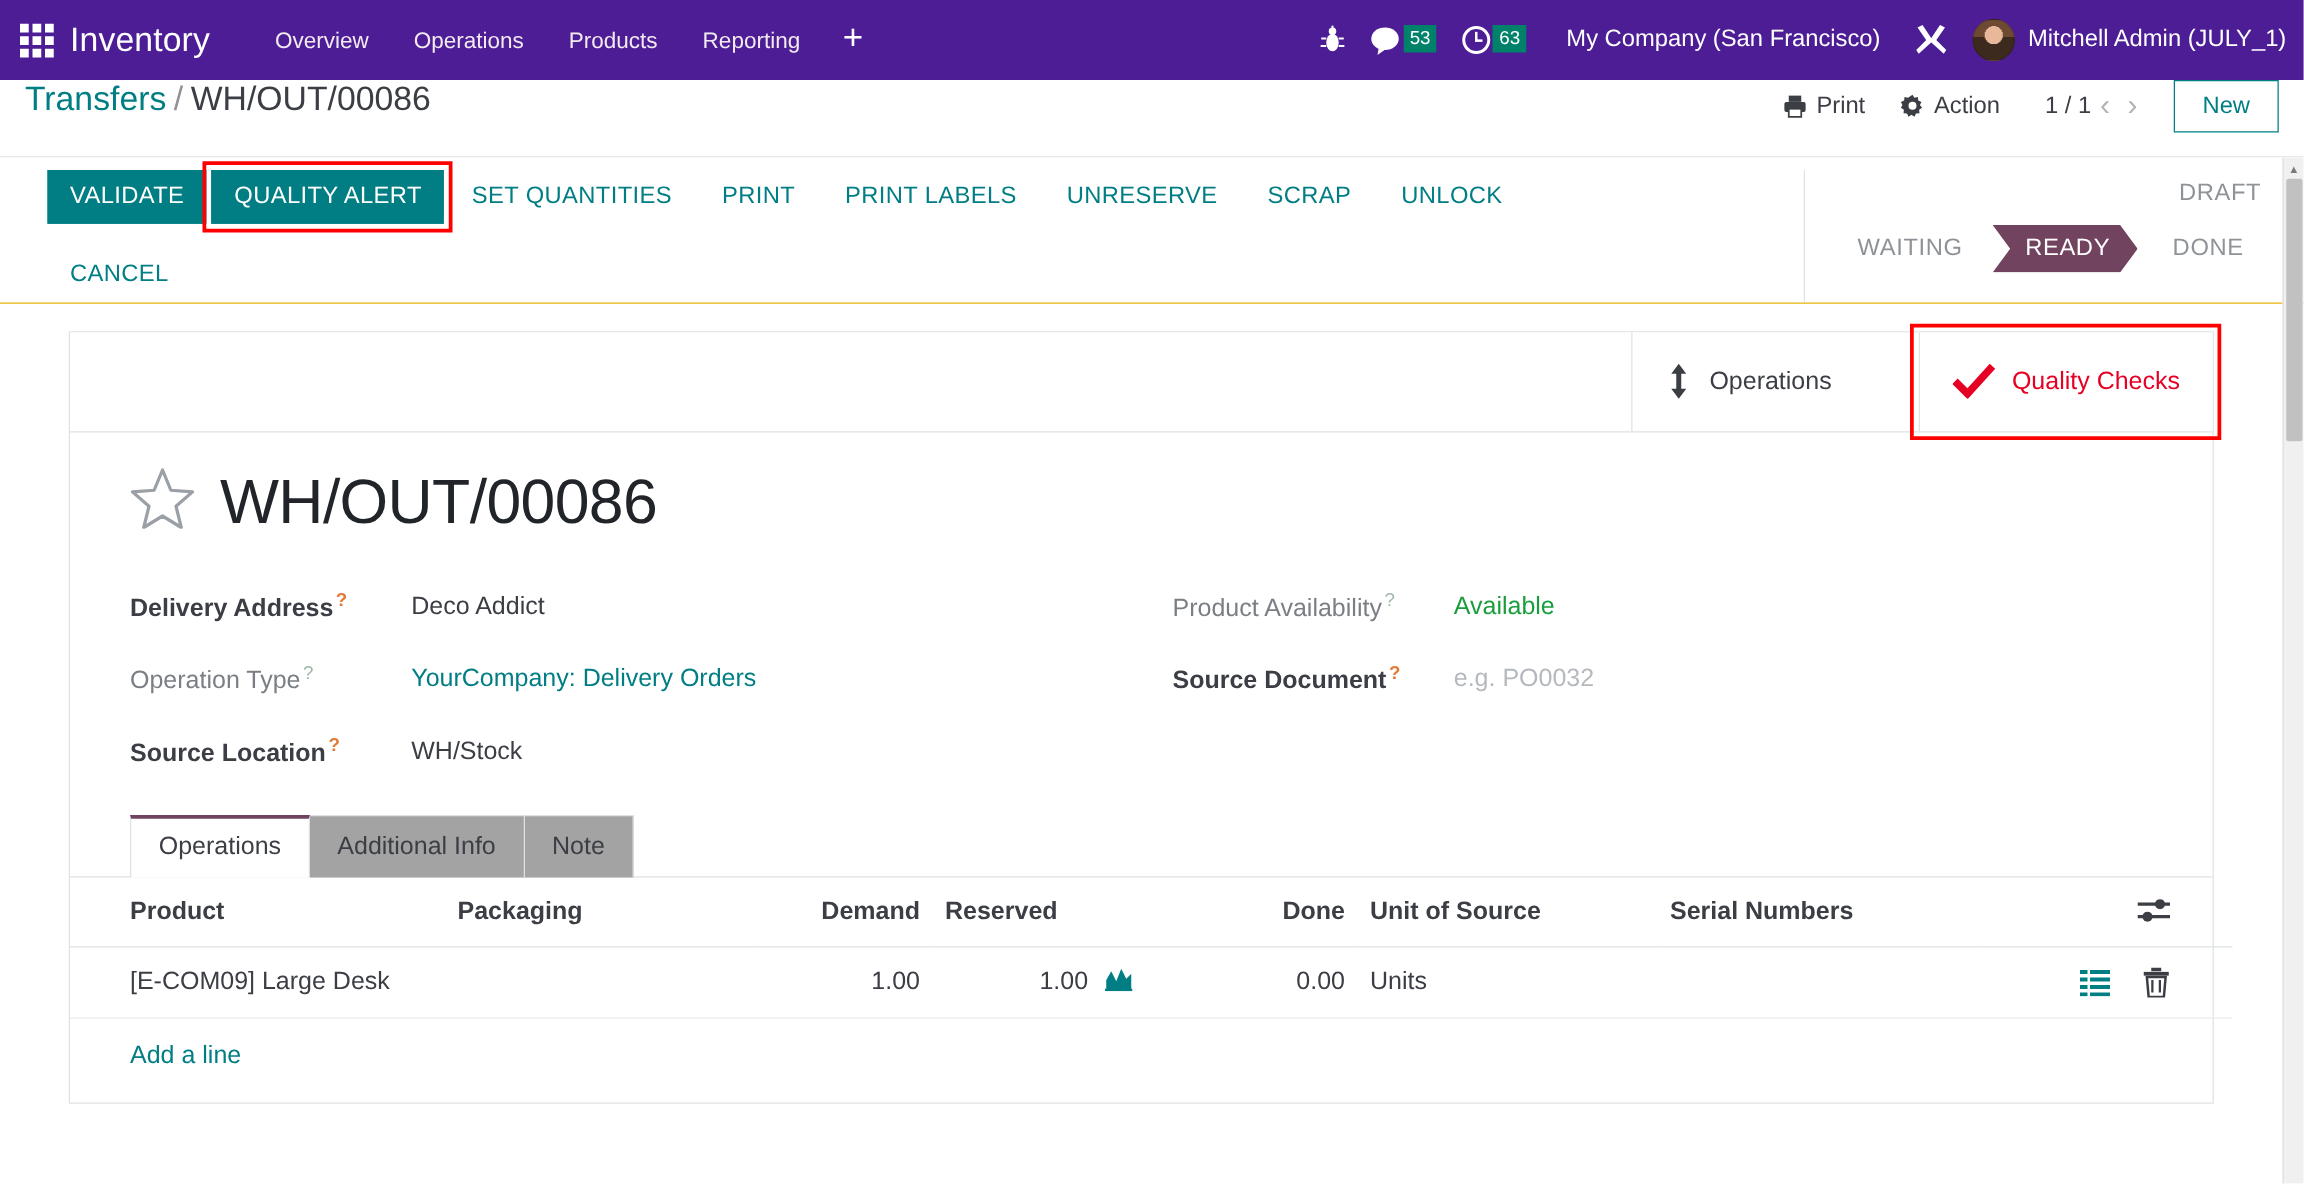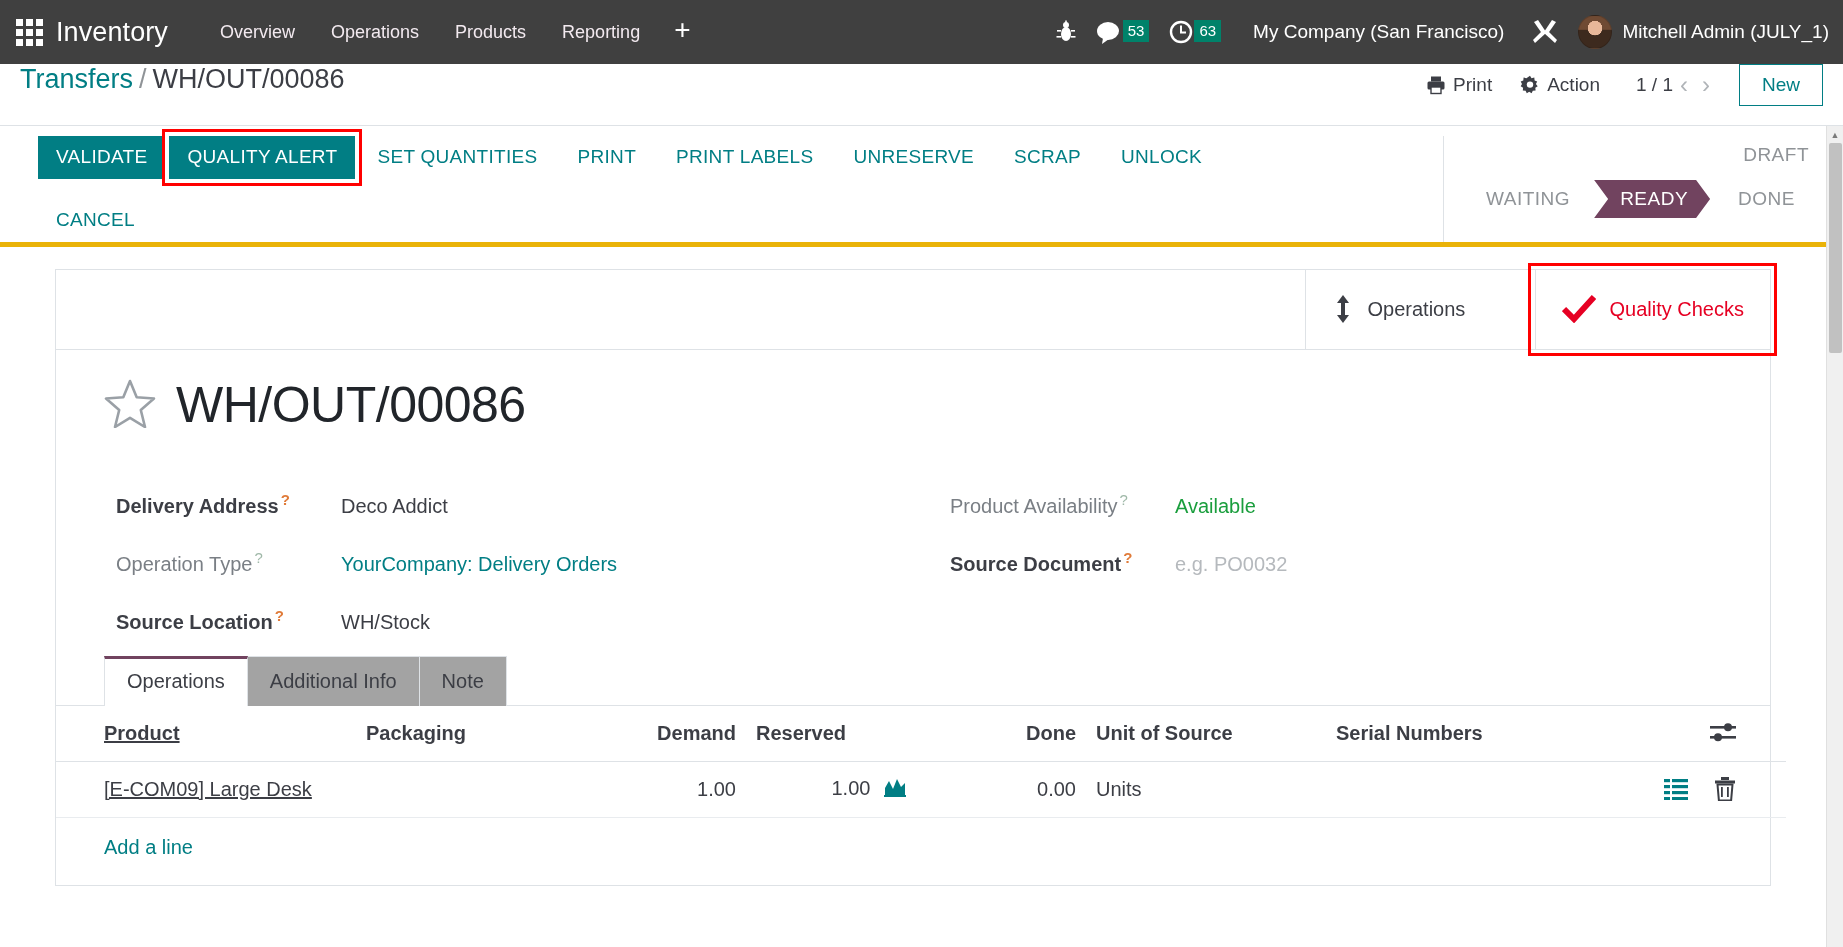--- a/index.html
+++ b/index.html
@@ -6,21 +6,21 @@
   html, body {
     width: 1843px; height: 947px;
     font-family: "Liberation Sans", sans-serif;
     background: #ffffff;
     overflow: hidden;
   }
 
   
   .navbar {
     height: 64px;
-    background: #404040;
+    background: #4c1d95;
     display: flex;
     align-items: center;
     padding: 0 14px 0 10px;
     color: #ffffff;
     position: relative;
   }
   .apps-menu {
     width: 38px; height: 38px;
     display: flex; align-items: center; justify-content: center;
     margin-right: 8px;
@@ -159,21 +159,21 @@
     background: #ffffff;
     height: calc(947px - 64px - 62px);
     position: relative;
     overflow: hidden;
   }
 
   
   .statusbar-row {
     display: flex;
     align-items: flex-start;
-    border-bottom: 5px solid #eab308;
+    border-bottom: 1px solid #eab308;
     padding: 10px 0 0 0;
     min-height: 94px;
     position: relative;
   }
   .btn-group {
     flex: 1;
     display: flex;
     flex-wrap: wrap;
     align-items: flex-start;
     padding-left: 38px;
@@ -329,24 +329,23 @@
   .form-grid {
     display: grid;
     grid-template-columns: 1fr 1fr;
     column-gap: 50px;
     row-gap: 0;
     margin-bottom: 22px;
   }
   .form-col { display: block; }
   .field-row {
     display: flex;
-    align-items: flex-end;
+    align-items: center;
     min-height: 58px;
     padding-top: 2px;
-    margin-left: 12px;
   }
   .field-label {
     width: 225px;
     flex: none;
     font-size: 20px;
     color: #3c3e45;
     font-weight: 700;
     white-space: nowrap;
   }
   .field-label.muted { color: #7a7f85; font-weight: 400; }
@@ -408,21 +407,21 @@
     white-space: nowrap;
   }
   table.lines th.num, table.lines td.num { text-align: right; }
   table.lines td {
     font-size: 20px;
     color: #3c3e45;
     padding: 15px 10px;
     border-bottom: 1px solid #e9ecef;
     white-space: nowrap;
   }
-  .col-pad-left { padding-left: 48px !important; text-decoration: underline; }
+  .col-pad-left { padding-left: 48px !important; }
   .add-line {
     font-size: 20px;
     color: #017e84;
     padding: 18px 10px 18px 48px;
     cursor: pointer;
     display: inline-block;
   }
   .row-icons {
     display: flex;
     justify-content: flex-end;

